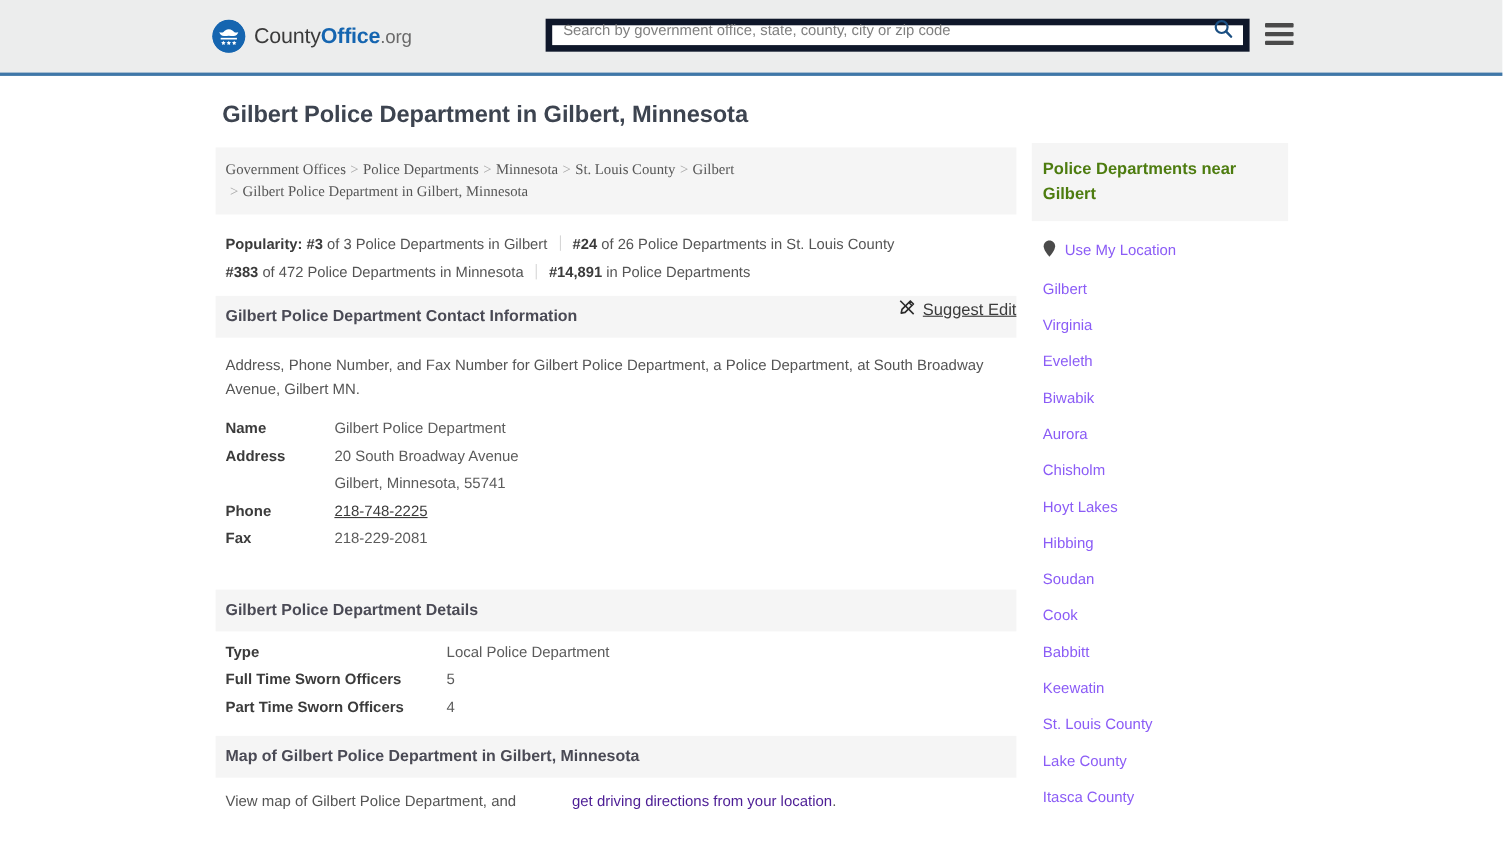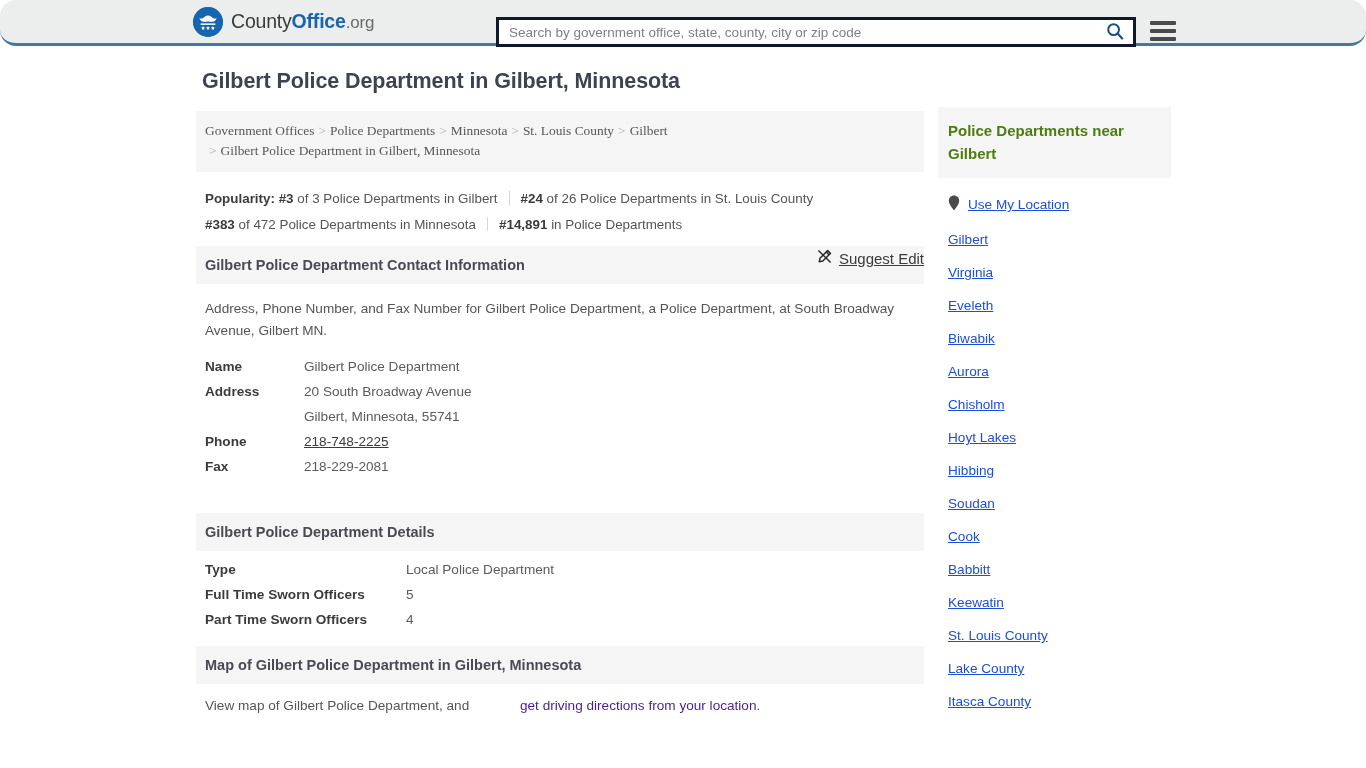--- a/index.html
+++ b/index.html
@@ -9,27 +9,26 @@
     width: 1366px;
     height: 768px;
     overflow: hidden;
     background: #ffffff;
     font-family: "Liberation Sans", sans-serif;
     -webkit-font-smoothing: antialiased;
   }
 
   
   .site-header {
-    height: 46px;
+    height: 69px;
     background: #eceded;
     border-bottom: 3px solid #3f77a8;
     display: flex;
     align-items: center;
     position: relative;
-    border-radius: 16px;
   }
   .logo-wrap {
     display: flex;
     align-items: center;
     margin-left: 193px;
     text-decoration: none;
     cursor: pointer;
   }
   .logo-mark {
     width: 30px;
@@ -51,23 +50,23 @@
   .logo-text .b { font-weight: bold; color: #1565b0; }
   .logo-text .org { color: #6a6a6a; font-size: 17px; }
 
   .search-wrap {
     position: absolute;
     left: 496px;
     top: 17px;
     width: 640px;
     height: 30px;
     background: #fff;
-    border: 3px solid #0f172a;
-    display: flex;
-    align-items: center;
+    border: 6px solid #0f172a;
+    display: flex;
+    align-items: flex-end;
   }
   .search-input {
     flex: 1 1 auto;
     border: none;
     outline: none;
     height: 28px;
     padding: 0 10px;
     font-size: 13.5px;
     color: #3c3c3c;
     font-family: "Liberation Sans", sans-serif;
@@ -241,22 +240,21 @@
   }
   .sb-list { padding: 8px 0 0 0; }
   .sb-item {
     display: flex;
     align-items: center;
     gap: 8px;
     padding: 9px 10px 9px 10px;
     font-size: 13.6px;
   }
   .sb-item a {
-    color: #1d4ed8;
-    text-decoration: underline;
+    color: #8b5cf6;
     cursor: pointer;
   }
   .pin-icon { flex: 0 0 auto; display: block; }
 </style>
 </head>
 <body>
 
 <div class="site-header">
 
   <div class="logo-wrap">

